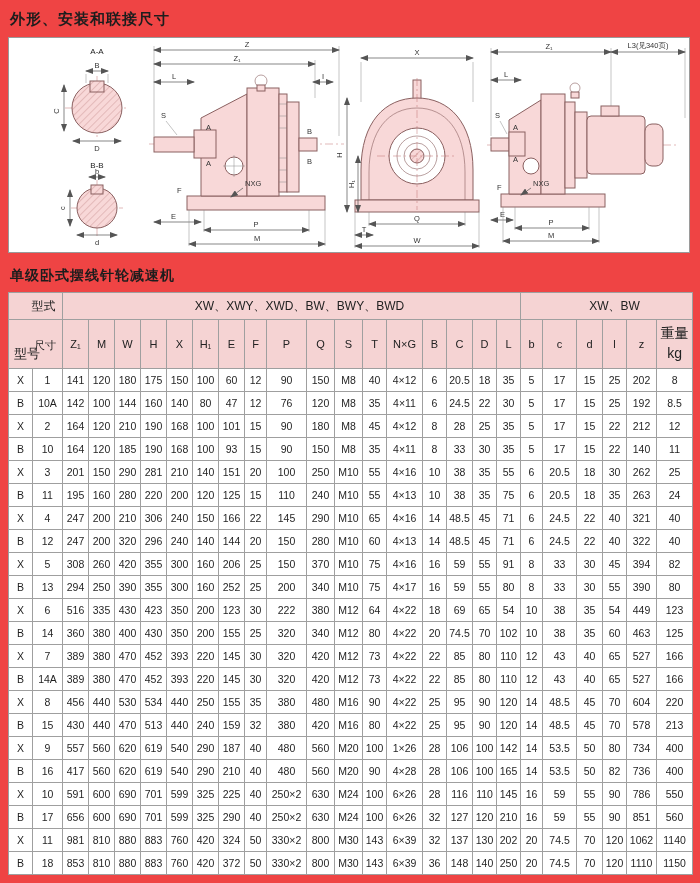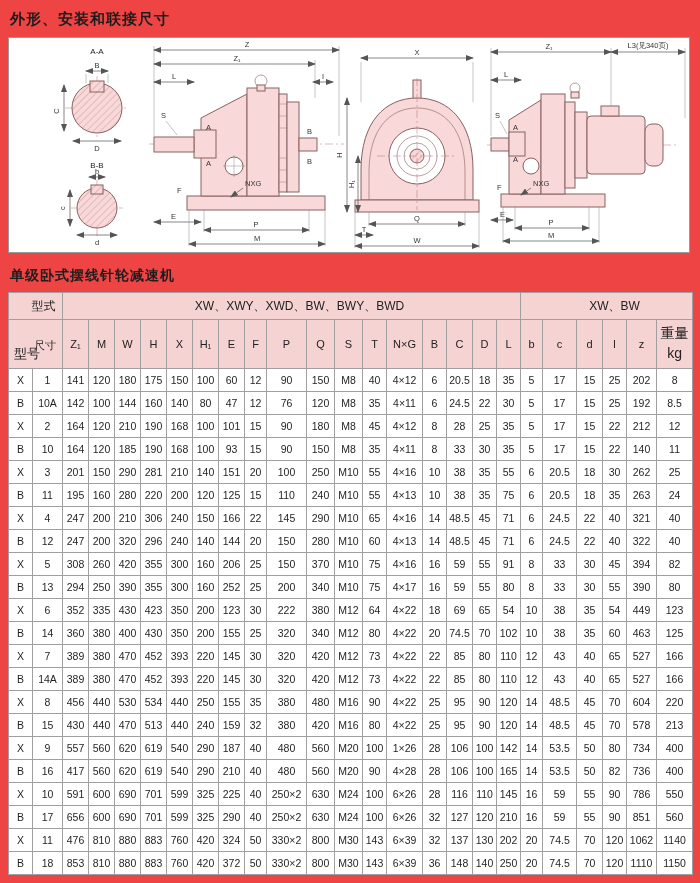--- a/index.html
+++ b/index.html
@@ -543,21 +543,21 @@
           <td>8</td>
           <td>33</td>
           <td>30</td>
           <td>55</td>
           <td>390</td>
           <td>80</td>
         </tr>
         <tr>
           <td>X</td>
           <td>6</td>
-          <td>352</td>
+          <td>516</td>
           <td>335</td>
           <td>430</td>
           <td>423</td>
           <td>350</td>
           <td>200</td>
           <td>123</td>
           <td>30</td>
           <td>222</td>
           <td>380</td>
           <td>M12</td>
@@ -813,21 +813,21 @@
           <td>16</td>
           <td>59</td>
           <td>55</td>
           <td>90</td>
           <td>851</td>
           <td>560</td>
         </tr>
         <tr>
           <td>X</td>
           <td>11</td>
-          <td>476</td>
+          <td>981</td>
           <td>810</td>
           <td>880</td>
           <td>883</td>
           <td>760</td>
           <td>420</td>
           <td>324</td>
           <td>50</td>
           <td>330×2</td>
           <td>800</td>
           <td>M30</td>

